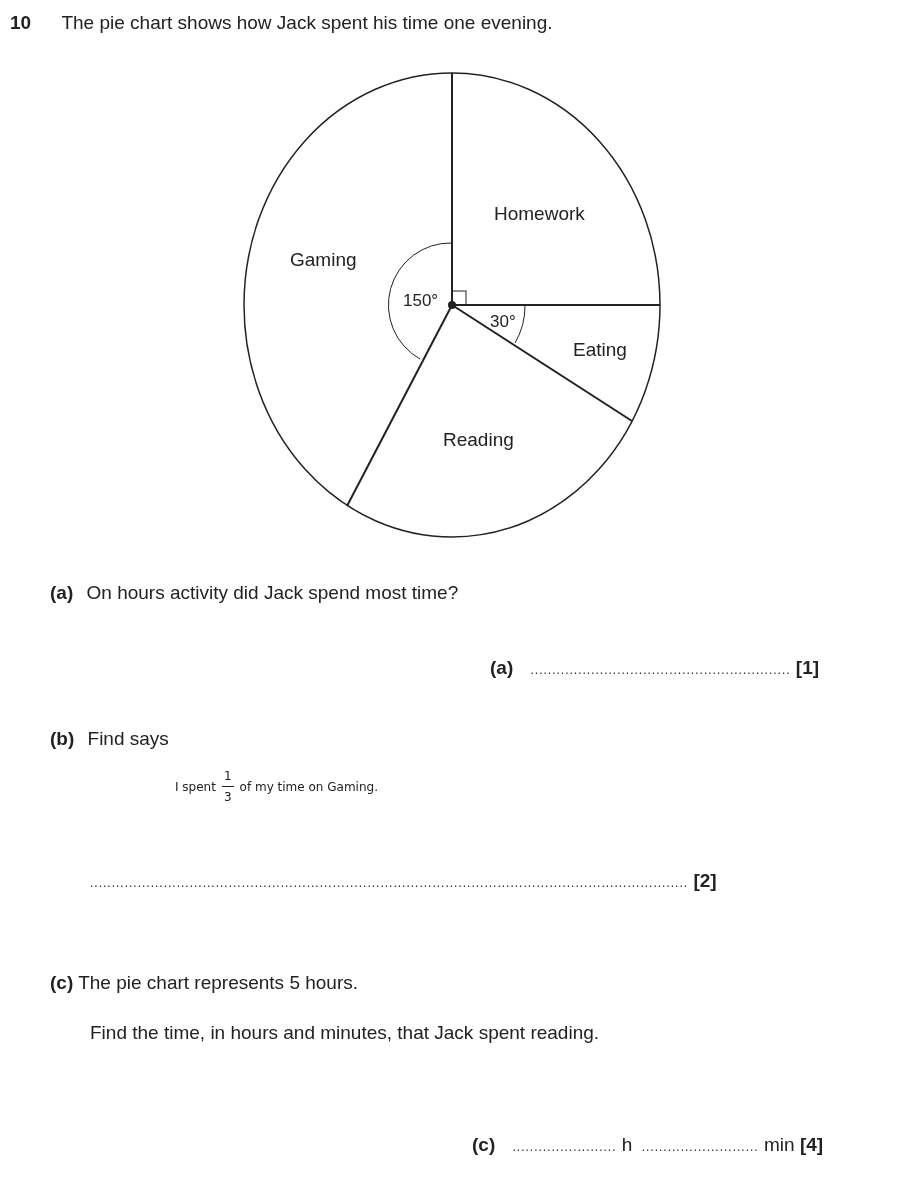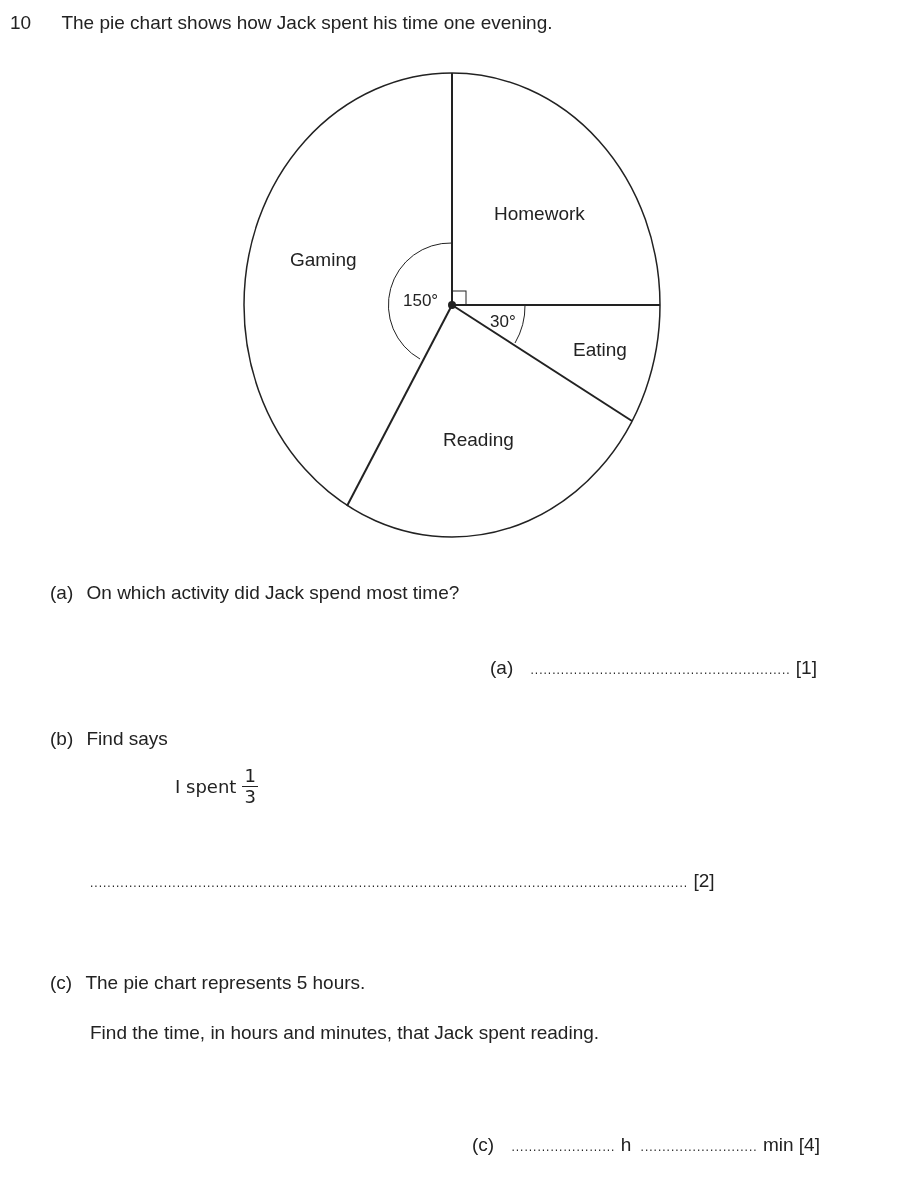--- a/index.html
+++ b/index.html
@@ -1,19 +1,19 @@
 <!DOCTYPE html>
 <html><head>
 <meta charset="utf-8">
 <style>
   body{margin:0;background:#fff;width:900px;height:1184px;position:relative;font-family:"Liberation Sans",sans-serif;color:#222;overflow:hidden}
   .abs{position:absolute;white-space:nowrap}
   .q{font-size:19px}
-  .b{font-weight:normal}
-  .hand{font-family:"DejaVu Sans",sans-serif;font-size:18px}
+  .b{font-weight:bold}
+  .hand{font-family:"DejaVu Sans",sans-serif;font-size:12px}
   .dots{letter-spacing:1px}
   svg text{font-family:"Liberation Sans",sans-serif;font-size:19px;fill:#222}
 </style>
 </head>
 <body>
 
 <div class="abs q" style="left:10px;top:12px">
   <span class="b">10</span>
   <span style="margin-left:25px">The pie chart shows how Jack spent his time one evening.</span>
 </div>
@@ -31,47 +31,48 @@
   <text x="494" y="220">Homework</text>
   <text x="290" y="266">Gaming</text>
   <text x="573" y="356">Eating</text>
   <text x="443" y="446">Reading</text>
   <text x="403" y="306" style="font-size:17px">150°</text>
   <text x="490" y="327" style="font-size:17px">30°</text>
 </svg>
 
 <div class="abs q" style="left:50px;top:582px">
   <span class="b">(a)</span>
-  <span style="margin-left:8px">On which activity did Jack spend most time?</span>
+  <span style="margin-left:8px">On hours activity did Jack spend most time?</span>
 </div>
 <div class="abs q" style="left:490px;top:657px">
   <span class="b">(a)</span>
   <span class="dots" style="margin-left:12px;font-size:12px">............................................................</span>
   <span class="b">[1]</span>
 </div>
 
 <div class="abs q" style="left:50px;top:728px">
   <span class="b">(b)</span>
   <span style="margin-left:8px">Find says</span>
 </div>
 <div class="abs hand" style="left:175px;top:766px;display:flex;align-items:center">
   <span>I spent</span>
   <span style="display:inline-flex;flex-direction:column;align-items:center;margin:0 6px;line-height:20px">
     <span style="border-bottom:1.5px solid #222;padding:0 2px">1</span>
     <span>3</span>
   </span>
+  <span>of my time on Gaming.</span>
 </div>
 <div class="abs q" style="left:90px;top:870px">
   <span class="dots" style="font-size:12px">..........................................................................................................................................</span>
   <span class="b">[2]</span>
 </div>
 
 <div class="abs q" style="left:50px;top:972px">
   <span class="b">(c)</span>
-  <span style="margin-left:8px">The pie chart represents 5 hours.</span>
+  <span style="">The pie chart represents 5 hours.</span>
 </div>
 <div class="abs q" style="left:90px;top:1022px">Find the time, in hours and minutes, that Jack spent reading.</div>
 <div class="abs q" style="left:472px;top:1134px">
   <span class="b">(c)</span>
   <span class="dots" style="margin-left:12px;font-size:12px">........................</span>
   <span>h</span>
   <span class="dots" style="margin-left:4px;font-size:12px">...........................</span>
   <span>min</span>
   <span class="b">[4]</span>
 </div>

